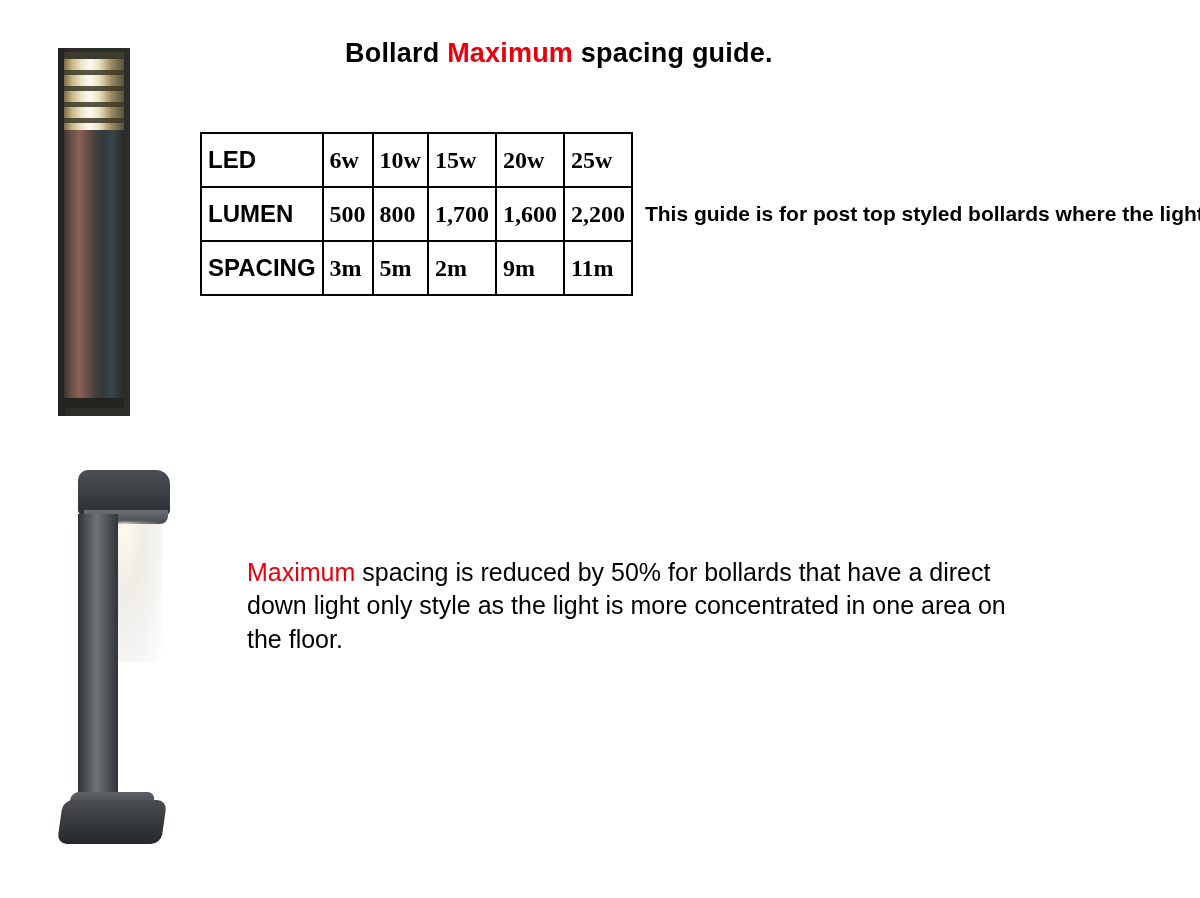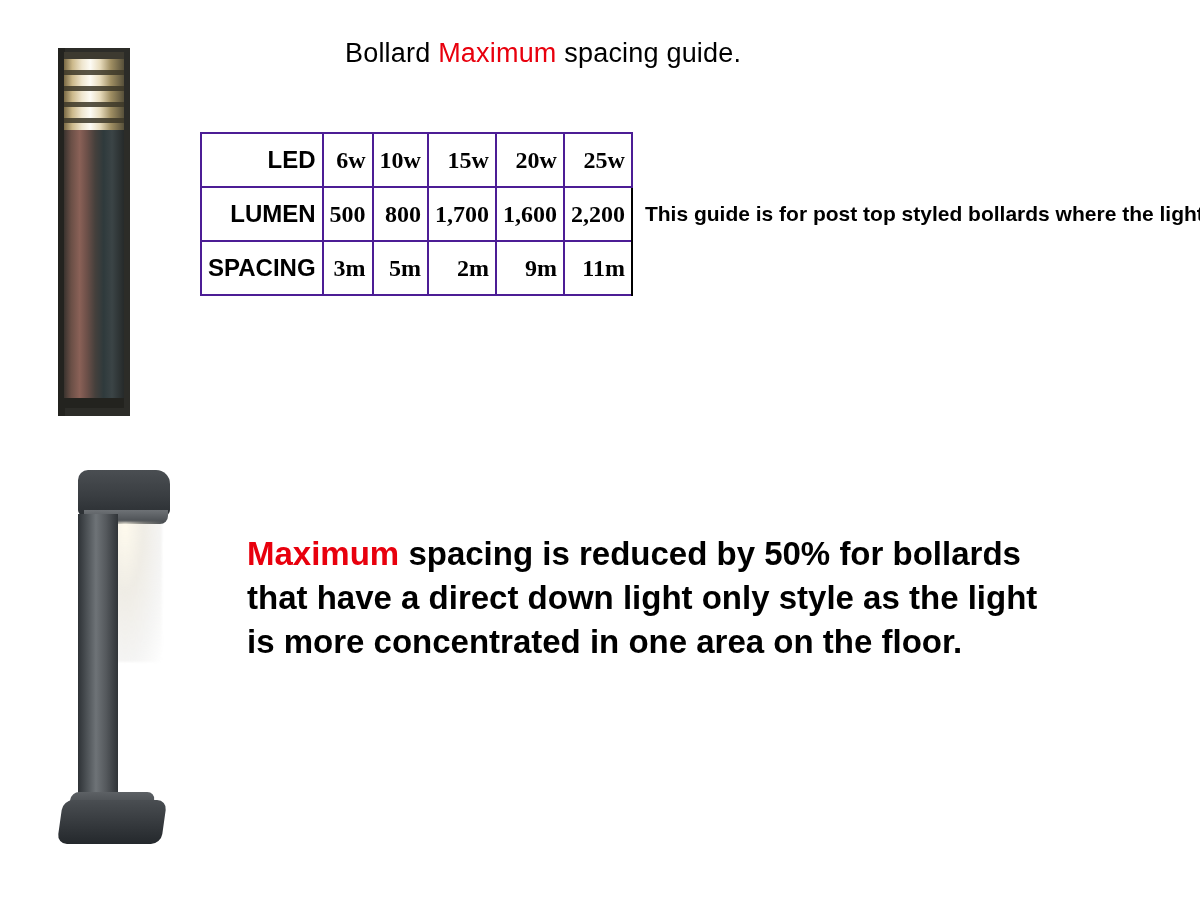--- a/index.html
+++ b/index.html
@@ -15,21 +15,21 @@
     color: #000000;
     overflow: hidden;
   }
 
   
   #title {
     position: absolute;
     left: 345px;
     top: 38px;
     font-size: 27px;
-    font-weight: normal;
+    font-weight: bold;
     letter-spacing: 0.2px;
     white-space: nowrap;
   }
   #title .hl { color: #e8000d; }
 
   
   #bollard-post-top {
     position: absolute;
     left: 58px;
     top: 48px;
@@ -86,22 +86,22 @@
   
   #spacing-table {
     position: absolute;
     left: 200px;
     top: 132px;
     border-collapse: collapse;
     font-size: 24px;
     font-weight: bold;
   }
   #spacing-table td {
-    border: 2px solid #4c1d95;
-    text-align: right;
+    border: 2px solid #000000;
+    text-align: left;
     height: 52px;
     padding: 0 6px;
     white-space: nowrap;
   }
   #spacing-table td.label {
     width: 172px;
     font-size: 24px;
   }
   #spacing-table td.val {
     width: 68px;
@@ -188,24 +188,24 @@
     height: 18px;
     background: linear-gradient(to bottom, #5d6165, #404448);
     border-radius: 8px;
     transform: skewX(-8deg);
   }
 
   
   #bottom-note {
     position: absolute;
     left: 247px;
-    top: 532px;
+    top: 556px;
     width: 800px;
-    font-size: 33px;
-    font-weight: bold;
+    font-size: 25px;
+    font-weight: normal;
     line-height: 1.33;
   }
   #bottom-note .hl { color: #e8000d; }
 </style>
 </head>
 <body>
 
 <div id="title">
   <span>Bollard </span><span class="hl">Maximum</span><span> spacing guide.</span>
 </div>

